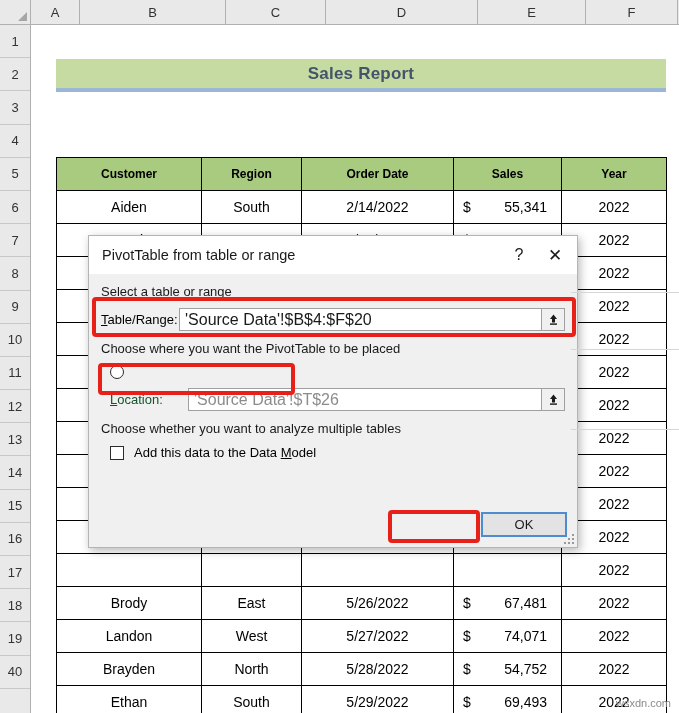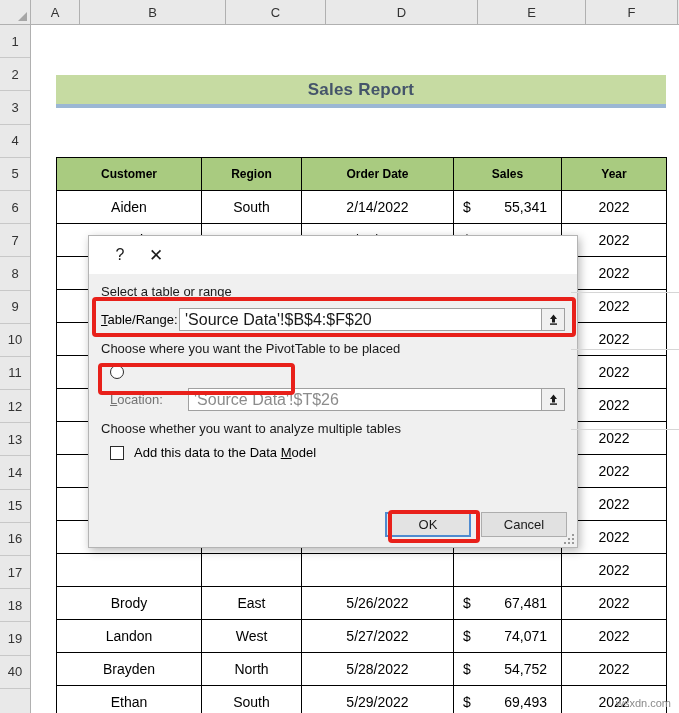--- a/index.html
+++ b/index.html
@@ -88,21 +88,20 @@
   .title-banner {
     position: absolute;
     left: 24px; top: 33px;
     width: 610px; height: 33px;
     background: #c6dba2;
     border-bottom: 4px solid #9bb7d4;
     box-sizing: border-box;
     display: flex;
     align-items: center;
     justify-content: center;
-    margin-top: 16px;
   }
   .title-banner span {
     font-size: 17px;
     font-weight: bold;
     color: #44546a;
     letter-spacing: .2px;
   }
 
   
   table.data {
@@ -201,21 +200,21 @@
   .field-row {
     display: flex;
     align-items: center;
     margin-top: 9px;
   }
   .field-label {
     width: 78px;
     font-size: 13px;
     white-space: nowrap;
   }
-  .field-label.dim { color: #737373; }
+  .field-label.dim { color: #14532d; }
   u { text-decoration: underline; }
 
   .txtbox {
     flex: 1;
     height: 23px;
     background: #ffffff;
     border: 1px solid #a0a0a0;
     box-sizing: border-box;
     display: flex;
     align-items: center;
@@ -509,20 +508,21 @@
             </td>
             <td class="c-year">2022</td>
           </tr>
         </tbody>
     </table>
   </div>
 
   <div class="dialog">
 
     <div class="dlg-titlebar">
+      <div class="dlg-title">PivotTable from table or range</div>
       <div class="dlg-help">?</div>
       <div class="dlg-close">✕</div>
     </div>
 
     <div class="dlg-body">
 
       <div class="grp-label">Select a table or range</div>
 
       <div class="field-row">
         <div class="field-label"><u>T</u>able/Range:</div>
@@ -556,21 +556,20 @@
       <div class="grp-label">Choose whether you want to analyze multiple tables</div>
 
       <div class="check-row">
         <div class="checkbox"></div>
         <div class="check-label">Add this data to the Data <u>M</u>odel</div>
       </div>
     </div>
 
     <div class="dlg-buttons">
       <div class="btn default">OK</div>
-      <div class="btn">Cancel</div>
     </div>
 
     <div class="grip">
       <i style="right:0;bottom:0"></i>
         <i style="right:4px;bottom:0"></i>
         <i style="right:8px;bottom:0"></i>
       <i style="right:0;bottom:4px"></i>
         <i style="right:4px;bottom:4px"></i>
       <i style="right:0;bottom:8px"></i>
     </div>

